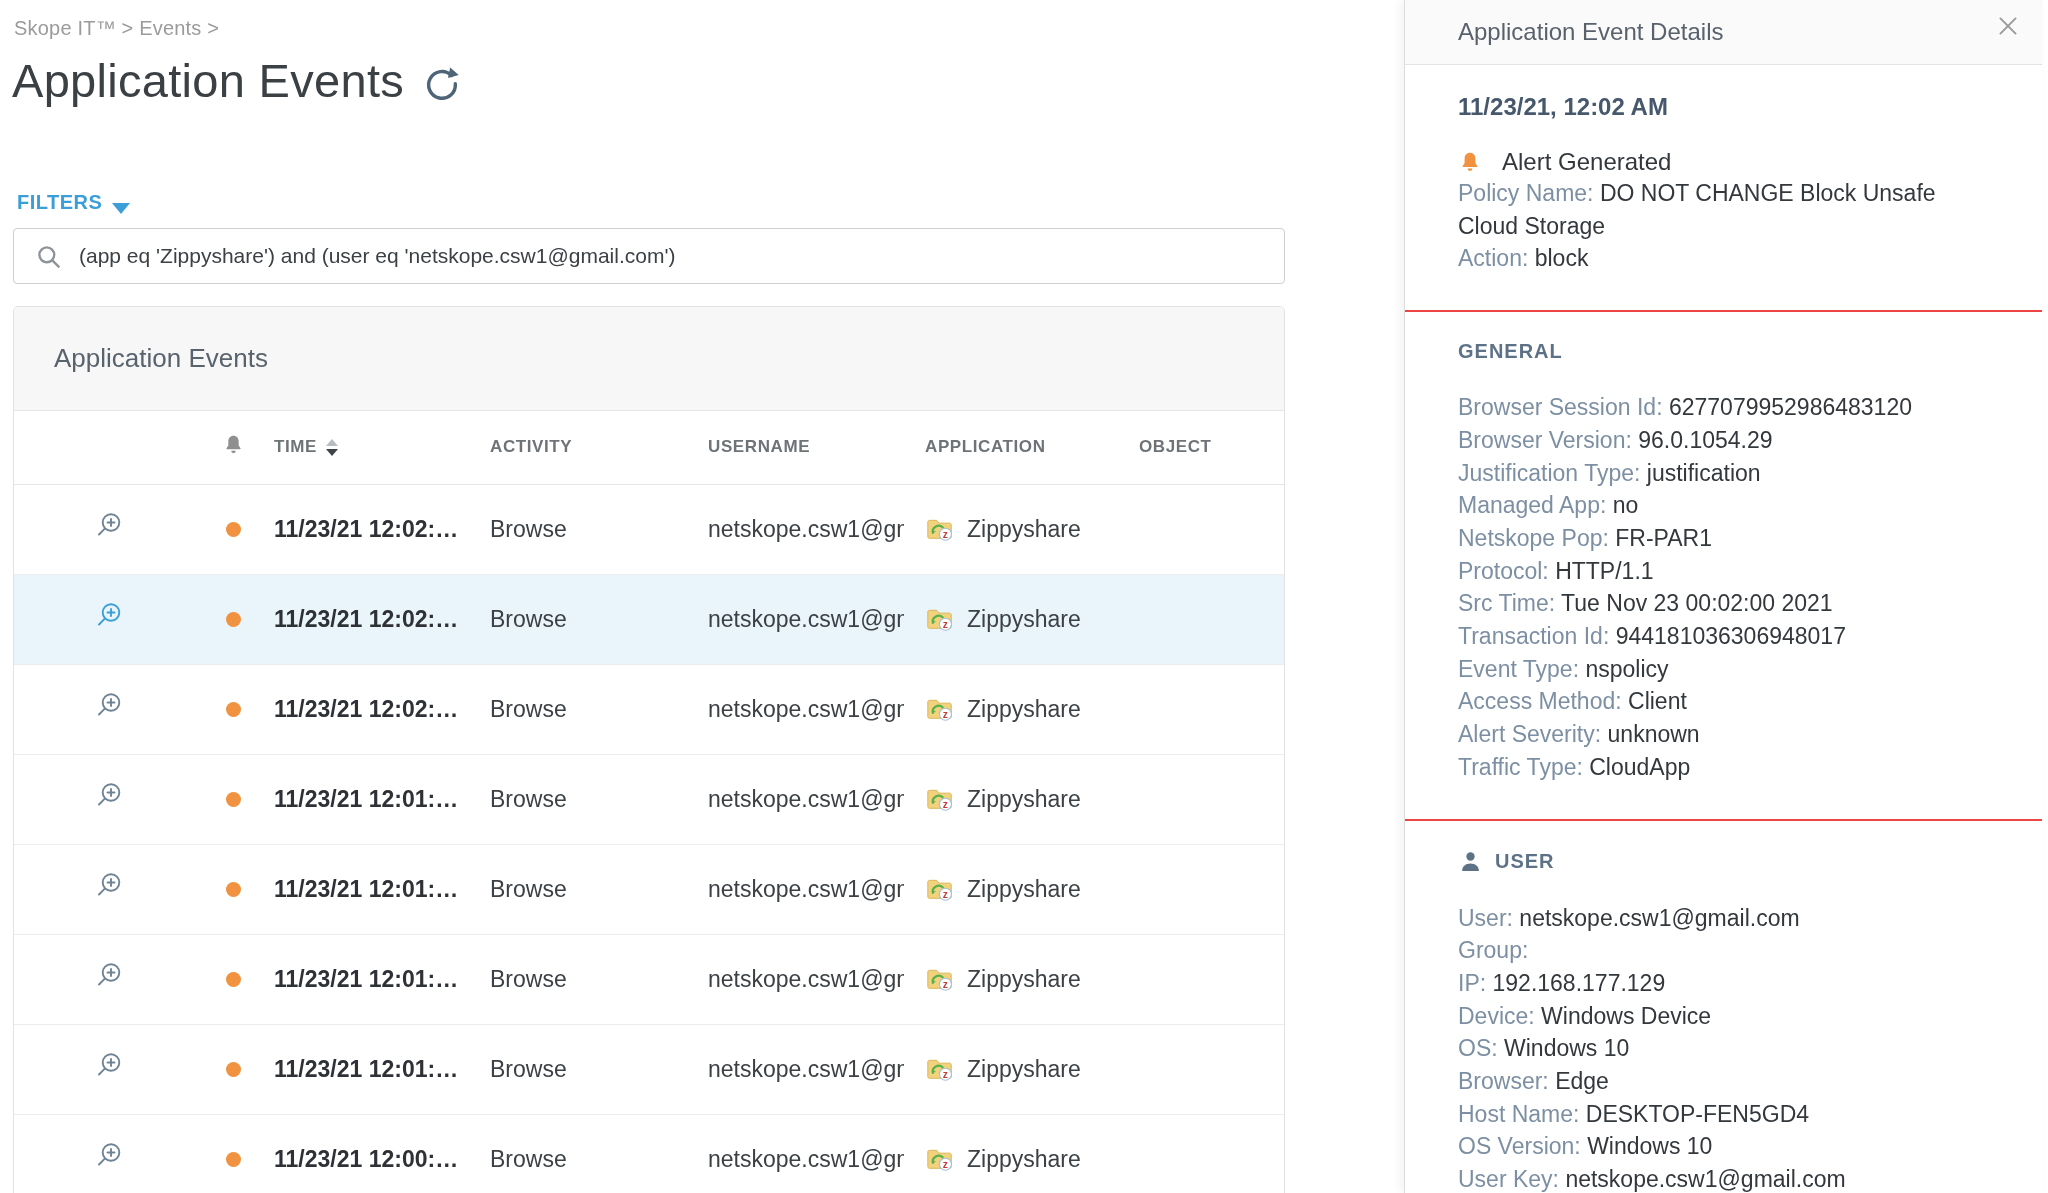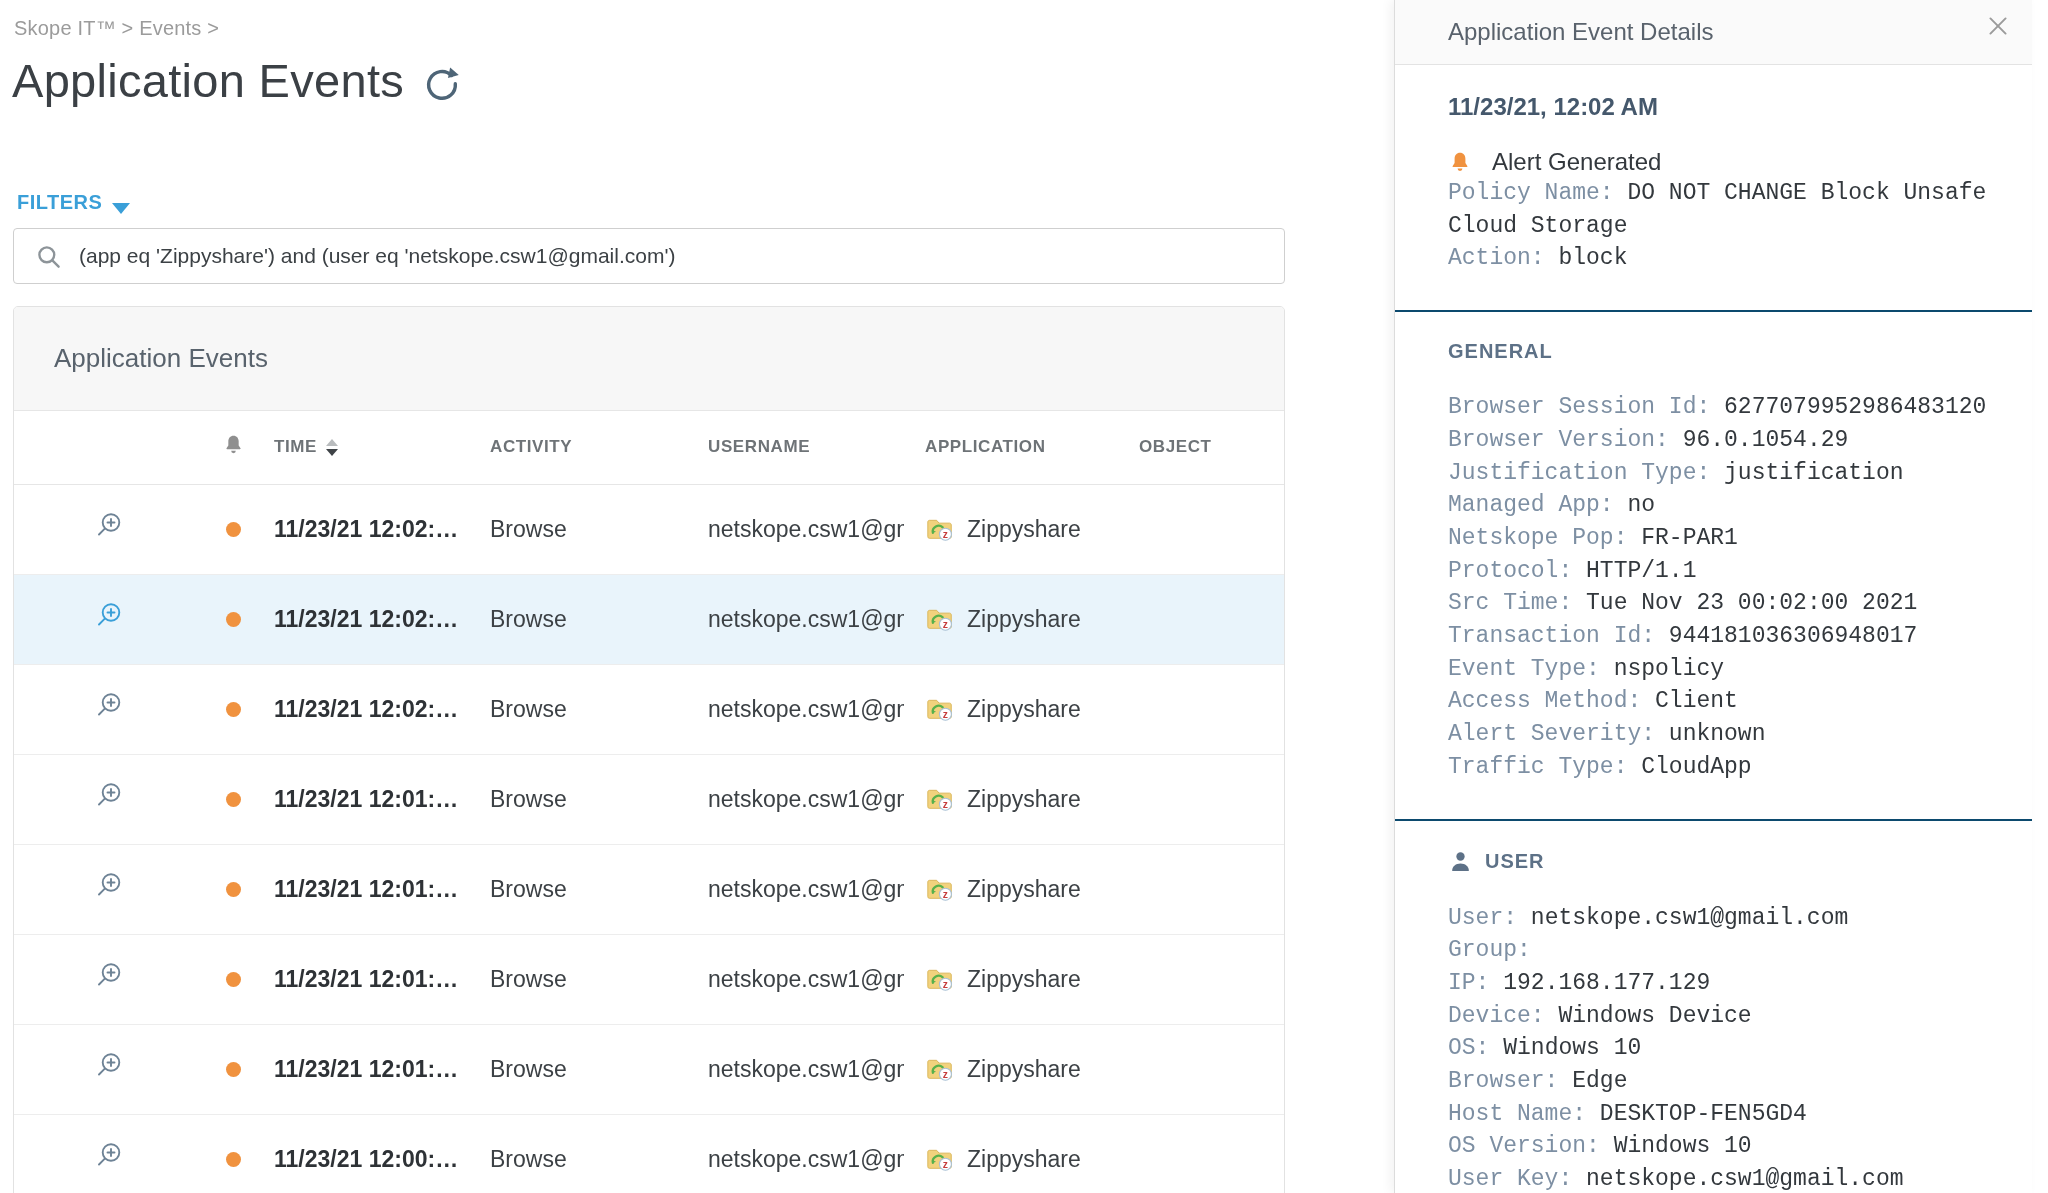--- a/index.html
+++ b/index.html
@@ -62,41 +62,41 @@
   .zoom-ic { color:#6e8396; display:inline-flex; cursor:pointer; }
   tr.selected .zoom-ic { color:var(--accent-blue,#3a9fd8); }
   .dot { display:inline-block; width:15px; height:15px; border-radius:50%;
     background:var(--alert-orange,#f0923f); }
   td.c-time span { font-weight:bold; color:#2e3236; white-space:nowrap; }
   td.c-user span { display:block; max-width:196px; overflow:hidden; white-space:nowrap; }
   .app-cell { display:flex; align-items:center; gap:12px; }
 
   
   .panel {
-    position:absolute; right:16px; top:0; width:638px; height:100%;
+    position:absolute; right:6px; top:0; width:638px; height:100%;
     background:#fff; border-left:1px solid #dcdcdc; z-index:10;
     box-shadow:-4px 0 10px rgba(0,0,0,.05);
   }
   .panel-header { height:65px; background:#fafafa; border-bottom:1px solid #e3e3e3;
     display:flex; align-items:center; padding-left:53px; position:relative; }
   .panel-title { font-size:24px; color:#59626c; }
   .close-btn { position:absolute; right:16px; top:8px; width:36px; height:36px;
     display:flex; align-items:center; justify-content:center; cursor:pointer; }
 
   .panel-body { height:calc(100% - 65px); overflow:hidden; }
   .p-section { padding:28px 40px 35px 53px; }
-  .p-section.bordered { border-top:2px solid #0c4a6e; }
+  .p-section.bordered { border-top:2px solid #ef4444; }
   .p-timestamp { font-size:24px; font-weight:bold; color:#45586c; line-height:28px;
     margin-bottom:26px; }
   .alert-line { display:flex; align-items:center; gap:20px; line-height:30px; }
   .alert-title { font-size:24px; color:var(--text-dark,#33383d); }
   .bell-orange { color:var(--alert-orange,#f0923f); display:inline-flex; }
   .bell-gray { color:#8f8f8f; display:inline-flex; }
 
-  .field-line { font-size:23px; line-height:32.7px;font-family:Liberation Mono, monospace; }
+  .field-line { font-size:23px; line-height:32.7px; }
   .f-label { color:var(--label-blue-gray,#7d8fa3); }
   .f-value { color:var(--text-dark,#33383d); }
 
   .sec-heading-row { display:flex; align-items:center; gap:12px; margin-bottom:28px; }
   .sec-heading { font-size:20px; font-weight:bold; letter-spacing:1px;
     color:var(--section-heading,#5d7187); }
   .person-ic { display:inline-flex; color:var(--section-heading,#5d7187); }
 </style>
 </head>
 <body>

